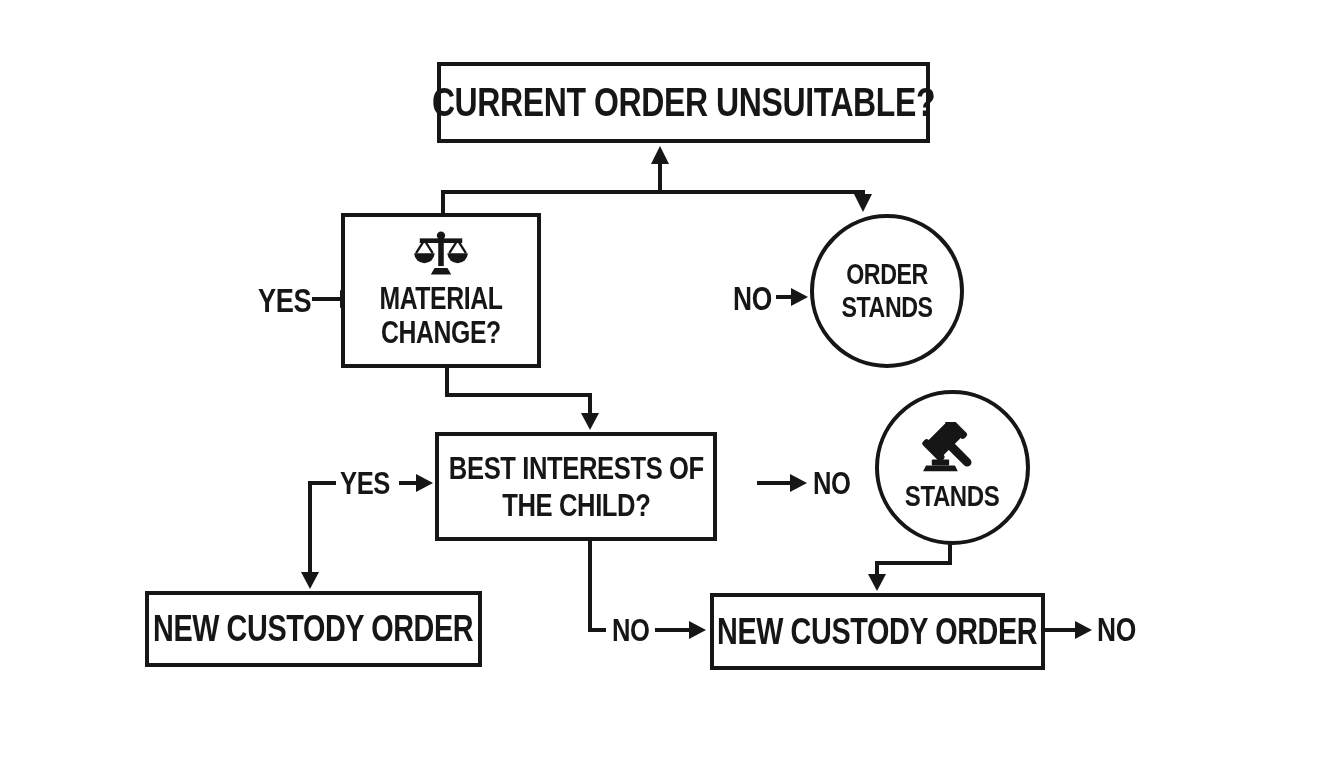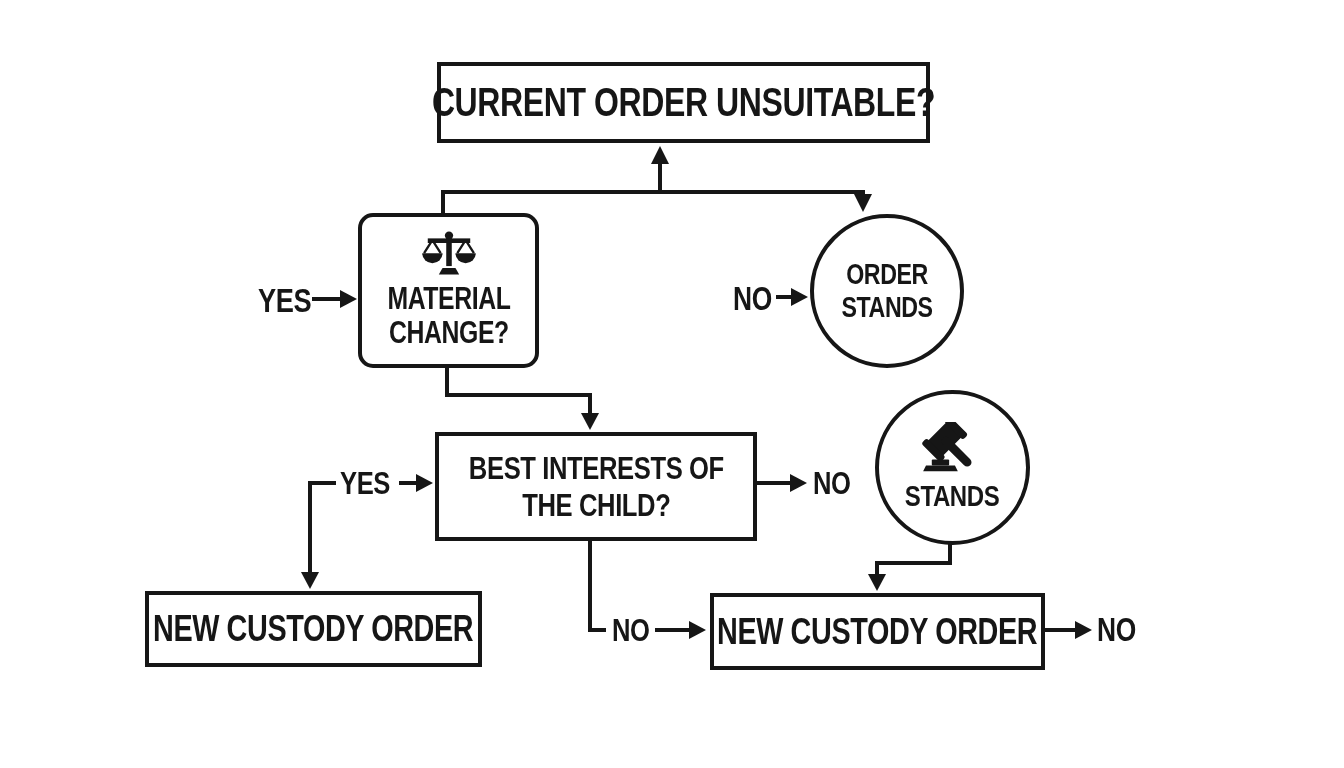--- a/index.html
+++ b/index.html
@@ -36,23 +36,23 @@
   .stack {
     display: flex;
     flex-direction: column;
     align-items: center;
     transform: scaleX(0.8);
     transform-origin: center center;
     letter-spacing: -0.5px;
   }
   .stack span { white-space: nowrap; }
   #node-current-order   { left: 437px; top: 62px;  width: 493px; height: 81px;  font-size: 40px; }
-  #node-material-change { left: 358px; top: 213px; width: 181px; height: 155px; font-size: 31px; line-height: 1.1; border-radius: 15px; }
+  #node-material-change { left: 341px; top: 213px; width: 200px; height: 155px; font-size: 31px; line-height: 1.1; }
   #node-order-stands    { left: 810px; top: 214px; width: 154px; height: 154px; font-size: 29px; line-height: 1.15; }
-  #node-best-interests  { left: 435px; top: 432px; width: 322px; height: 109px; font-size: 32px; line-height: 1.14; text-align: right; }
+  #node-best-interests  { left: 435px; top: 432px; width: 282px; height: 109px; font-size: 32px; line-height: 1.14; text-align: right; }
   #node-stands          { left: 875px; top: 390px; width: 155px; height: 155px; font-size: 30px; }
   #node-new-custody-left  { left: 145px; top: 591px; width: 337px; height: 76px; font-size: 36px; }
   #node-new-custody-right { left: 710px; top: 593px; width: 335px; height: 77px; font-size: 36px; }
   .node-icon { display: block; margin-bottom: 3px; }
   .edge-label {
     position: absolute;
     font-weight: 700;
     line-height: 1;
     white-space: nowrap;
     text-decoration: underline;

